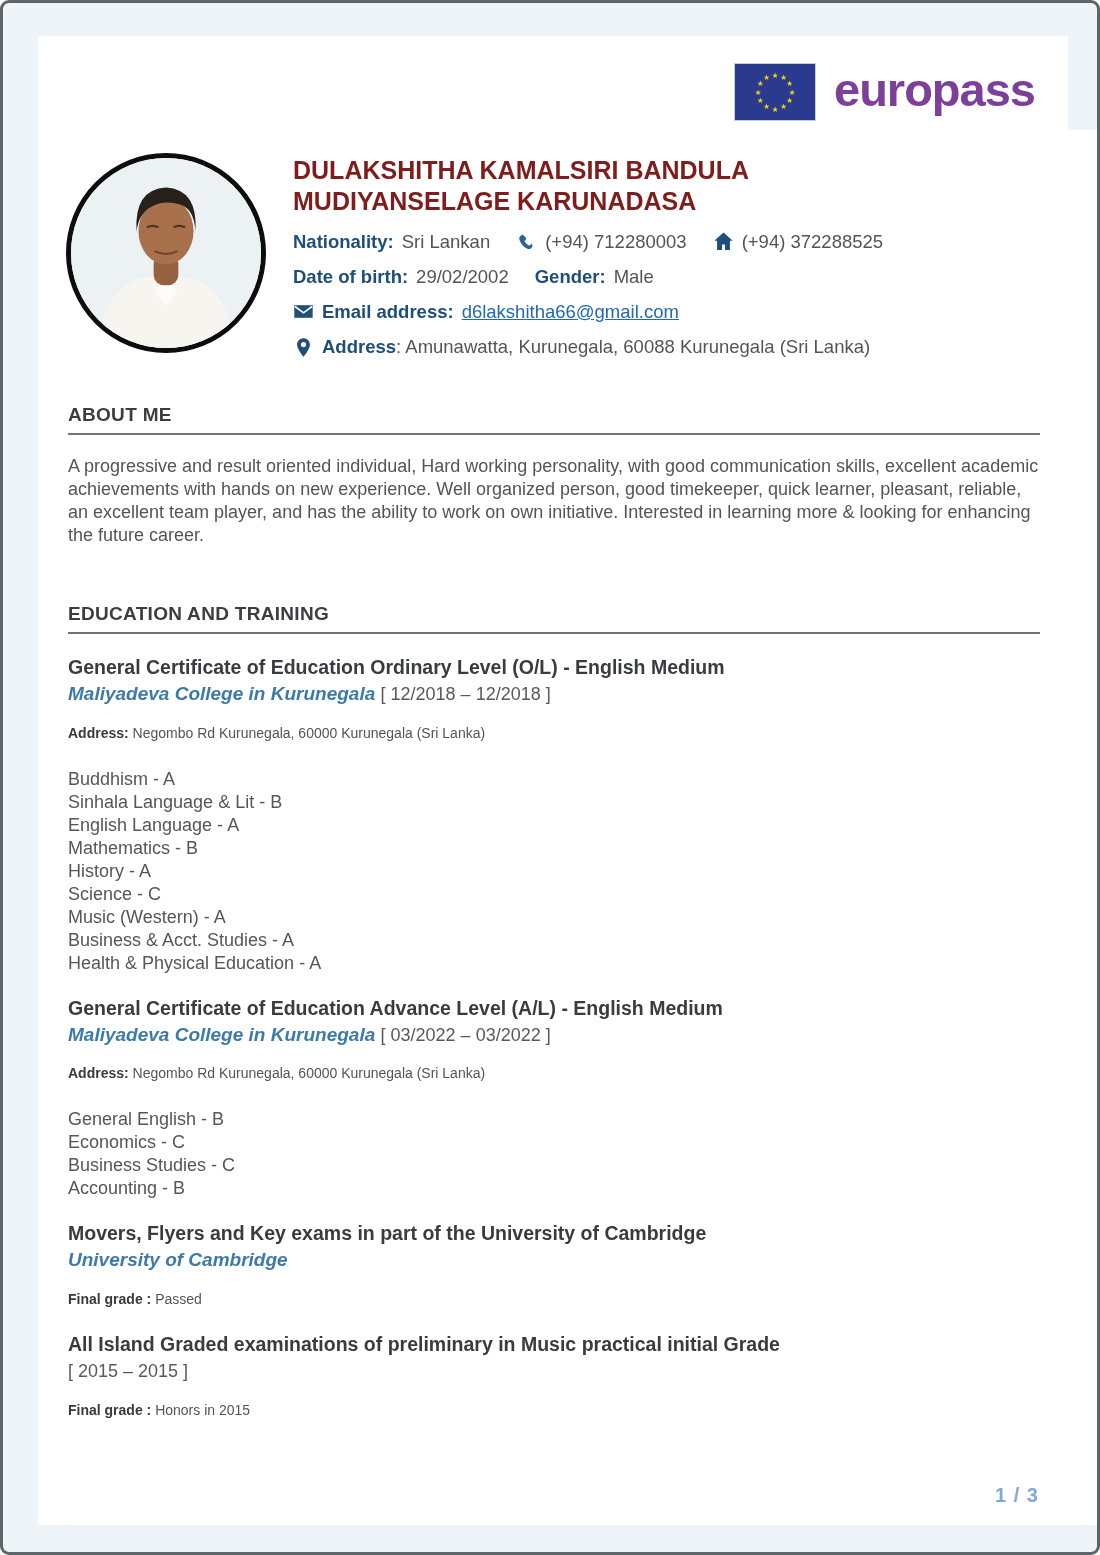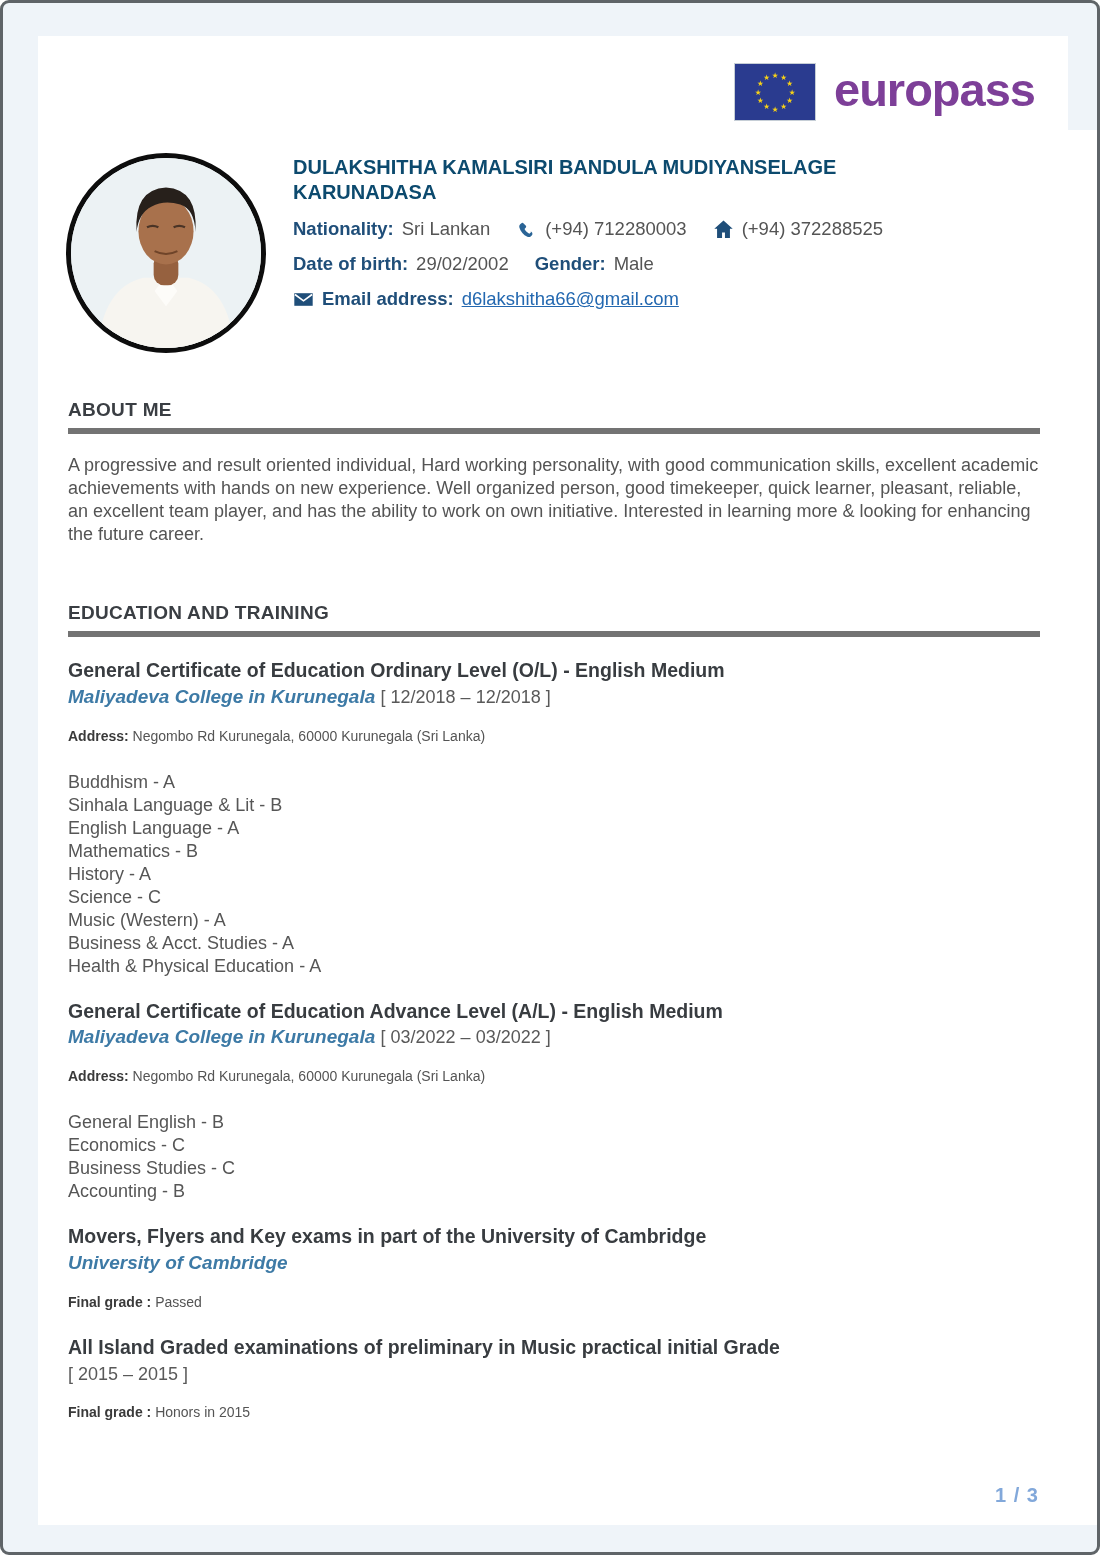--- a/index.html
+++ b/index.html
@@ -42,40 +42,40 @@
   
   .profile-row { display: flex; padding: 32px 55px 0 28px; }
   .photo-wrap {
     width: 200px; height: 200px; flex: 0 0 200px;
     border-radius: 50%; border: 5px solid #0d0d0d;
     overflow: hidden; background: #eaf1f3;
   }
   .photo-wrap svg { display: block; width: 100%; height: 100%; }
   .id-col { padding-left: 27px; padding-top: 2px; }
   .person-name {
-    font-size: 20px; font-weight: 700; color: #0c4a6e;
+    font-size: 25px; font-weight: 700; color: #7f1d1d;
     line-height: 1.25; max-width: 620px; margin-bottom: 12px;
   }
   .contact-line {
     display: flex; align-items: center; flex-wrap: wrap;
     font-size: 18.5px; color: #545454; margin-top: 13px; line-height: 1.2;
   }
   .lbl { font-weight: 700; color: #1f4e79; }
   .val { color: #545454; }
   .sp8 { width: 8px; } .sp26 { width: 26px; }
   .cicon { width: 21px; height: 21px; flex: 0 0 auto; }
   .email-link { color: #2368b0; text-decoration: underline; cursor: pointer; }
 
   
   .content { padding: 0 57px 0 30px; }
   .section-heading {
     font-size: 19px; font-weight: 700; color: #3a3e43;
     letter-spacing: 0.3px;
     padding-bottom: 7px;
-    border-bottom: 6px solid #737373;
+    border-bottom: 2px solid #737373;
   }
   .about-section { margin-top: 46px; }
   .about-text {
     margin-top: 20px;
     font-size: 18px; color: #545454; line-height: 23px;
     max-width: 980px;
   }
   .edu-section { margin-top: 56px; }
 
   .entry { margin-top: 22px; }
@@ -177,20 +177,28 @@
           <svg class="cicon" viewBox="0 0 16 16">
               <path fill="#1f4e79" d="M1 3.2h14v9.6H1z"></path>
               <path fill="none" stroke="#ffffff" stroke-width="1.3" d="M1.5 4.2 8 9l6.5-4.8"></path>
             </svg>
           <span class="sp8"></span>
           <span class="lbl">Email address:</span>
           <span class="sp8"></span>
           <span class="email-link">d6lakshitha66@gmail.com</span>
         </div>
 
+        <div class="contact-line">
+          <svg class="cicon" viewBox="0 0 16 16">
+              <path fill="#1f4e79" d="M8 .9C5.3.9 3.1 3.1 3.1 5.8c0 3.7 4.9 9.3 4.9 9.3s4.9-5.6 4.9-9.3C12.9 3.1 10.7.9 8 .9zm0 6.9a2 2 0 1 1 0-4 2 2 0 0 1 0 4z"></path>
+            </svg>
+          <span class="sp8"></span>
+          <span class="lbl">Address</span>
+          <span class="val">: Amunawatta, Kurunegala, 60088 Kurunegala (Sri Lanka)</span>
+        </div>
       </div>
     </div>
 
     <div class="content">
 
       <div class="about-section">
         <div class="section-heading">ABOUT ME</div>
         <div class="about-text">A progressive and result oriented individual, Hard working personality, with good communication skills, excellent academic achievements with hands on new experience. Well organized person, good timekeeper, quick learner, pleasant, reliable, an excellent team player, and has the ability to work on own initiative. Interested in learning more &amp; looking for enhancing the future career.</div>
       </div>
 

